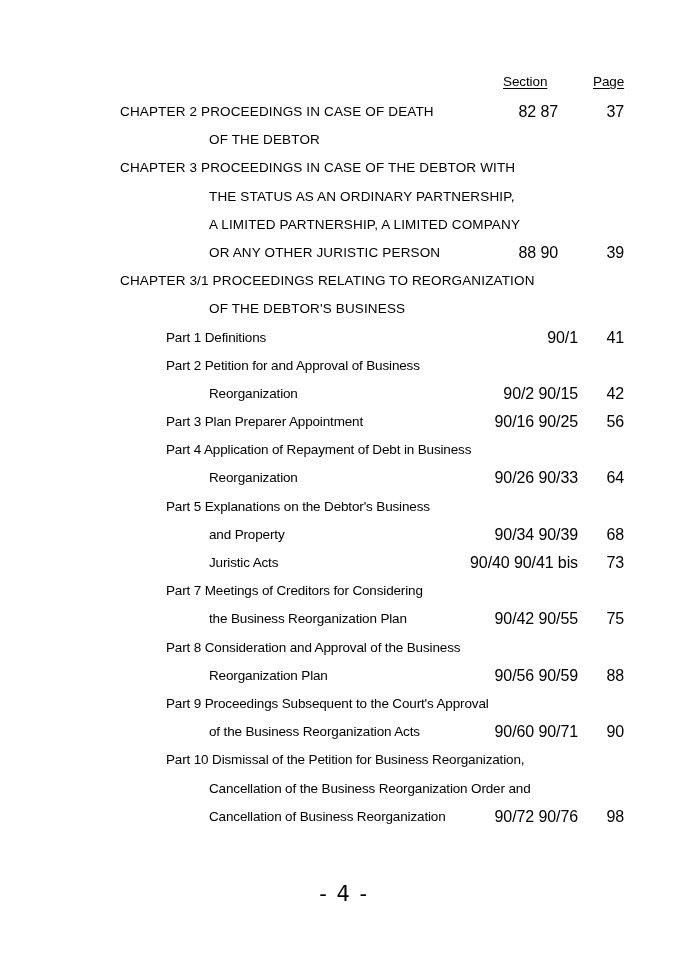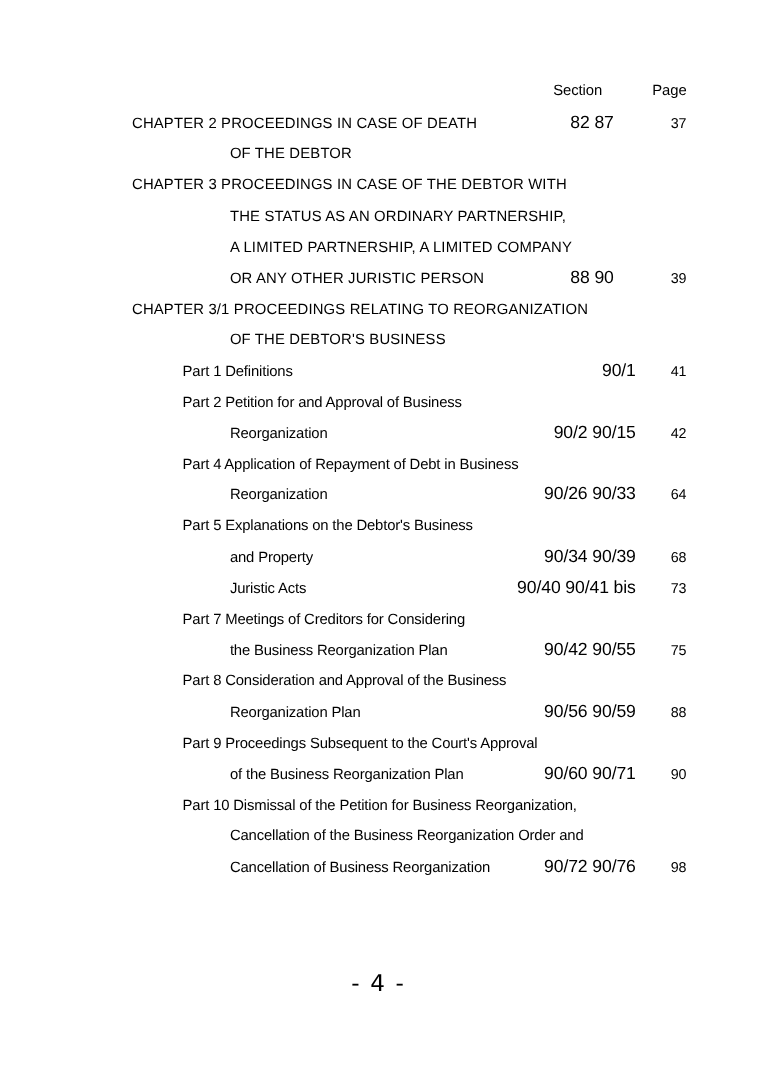--- a/index.html
+++ b/index.html
@@ -27,20 +27,21 @@
     position: absolute;
     top: 74px;
     left: 0;
     width: 688px;
     height: 20px;
   }
   .col-head {
     position: absolute;
     font-size: 13.5px;
     letter-spacing: -0.1px;
+    text-decoration: underline;
     text-underline-offset: 2px;
     white-space: nowrap;
   }
   .col-head.section {
     left: 503px;
   }
   .col-head.page {
     left: 593px;
   }
 
@@ -87,21 +88,21 @@
   }
   .sec.narrow {
     width: 160px;
   }
   .pg {
     position: absolute;
     top: 0;
     left: 584px;
     width: 40px;
     text-align: right;
-    font-size: 13px;
+    font-size: 16px;
     line-height: 18px;
     letter-spacing: -0.1px;
     white-space: nowrap;
   }
 
   
   .footer {
     position: absolute;
     top: 882px;
     left: 0;
@@ -158,20 +159,25 @@
       </div>
       <div class="row">
         <span class="label lvl-part">Part  2  Petition for and Approval of Business</span>
       </div>
       <div class="row">
         <span class="label lvl-cont">Reorganization</span>
         <span class="sec">90/2 90/15</span>
         <span class="pg">42</span>
       </div>
       <div class="row">
+        <span class="label lvl-part">Part  3  Plan Preparer Appointment</span>
+        <span class="sec">90/16 90/25</span>
+        <span class="pg">56</span>
+      </div>
+      <div class="row">
         <span class="label lvl-part">Part  4  Application of Repayment of Debt in Business</span>
       </div>
       <div class="row">
         <span class="label lvl-cont">Reorganization</span>
         <span class="sec">90/26 90/33</span>
         <span class="pg">64</span>
       </div>
       <div class="row">
         <span class="label lvl-part">Part  5  Explanations on the Debtor's Business</span>
       </div>
@@ -198,21 +204,21 @@
       </div>
       <div class="row">
         <span class="label lvl-cont">Reorganization Plan</span>
         <span class="sec">90/56 90/59</span>
         <span class="pg">88</span>
       </div>
       <div class="row">
         <span class="label lvl-part">Part  9  Proceedings Subsequent to the Court's Approval</span>
       </div>
       <div class="row">
-        <span class="label lvl-cont">of the Business Reorganization Plan</span>
+        <span class="label lvl-cont">of the Business Reorganization Acts</span>
         <span class="sec">90/60 90/71</span>
         <span class="pg">90</span>
       </div>
       <div class="row">
         <span class="label lvl-part">Part  10  Dismissal of the Petition for Business Reorganization,</span>
       </div>
       <div class="row">
         <span class="label lvl-cont">Cancellation of the Business Reorganization Order and</span>
       </div>
       <div class="row">

